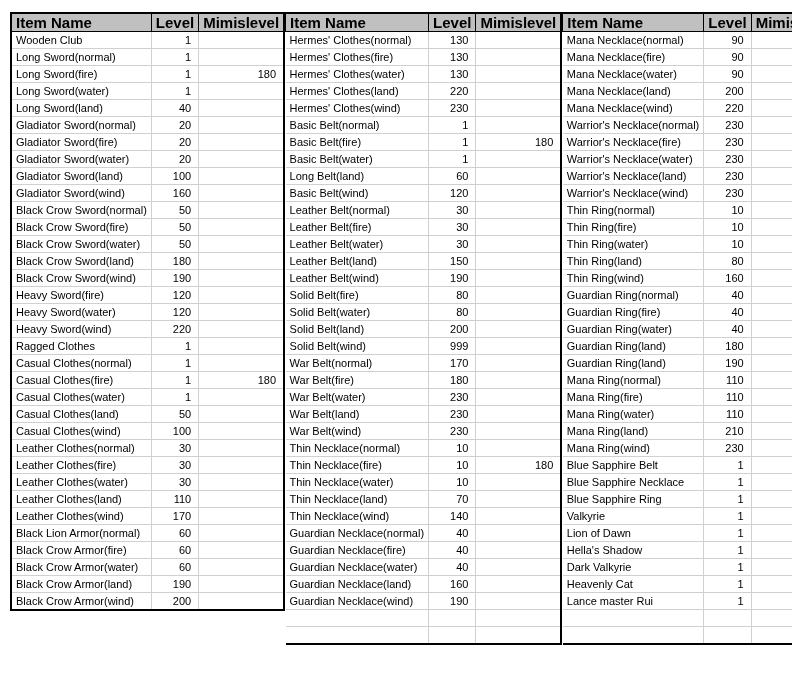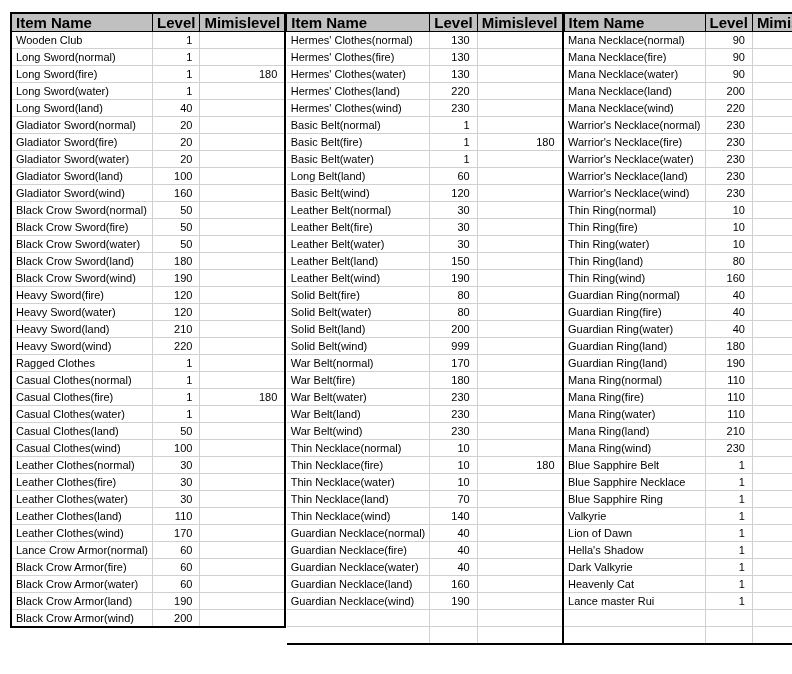--- a/index.html
+++ b/index.html
@@ -131,25 +131,20 @@
           <td class="name">Heavy Sword(fire)</td>
           <td class="num">120</td>
           <td class="num"></td>
         </tr>
         <tr>
           <td class="name">Heavy Sword(water)</td>
           <td class="num">120</td>
           <td class="num"></td>
         </tr>
         <tr>
-          <td class="name">Heavy Sword(land)</td>
-          <td class="num">210</td>
-          <td class="num"></td>
-        </tr>
-        <tr>
           <td class="name">Heavy Sword(wind)</td>
           <td class="num">220</td>
           <td class="num"></td>
         </tr>
         <tr>
           <td class="name">Ragged Clothes</td>
           <td class="num">1</td>
           <td class="num"></td>
         </tr>
         <tr>
@@ -196,21 +191,21 @@
           <td class="name">Leather Clothes(land)</td>
           <td class="num">110</td>
           <td class="num"></td>
         </tr>
         <tr>
           <td class="name">Leather Clothes(wind)</td>
           <td class="num">170</td>
           <td class="num"></td>
         </tr>
         <tr>
-          <td class="name">Lance Crow Armor(normal)</td>
+          <td class="name">Black Lion Armor(normal)</td>
           <td class="num">60</td>
           <td class="num"></td>
         </tr>
         <tr>
           <td class="name">Black Crow Armor(fire)</td>
           <td class="num">60</td>
           <td class="num"></td>
         </tr>
         <tr>
           <td class="name">Black Crow Armor(water)</td>

